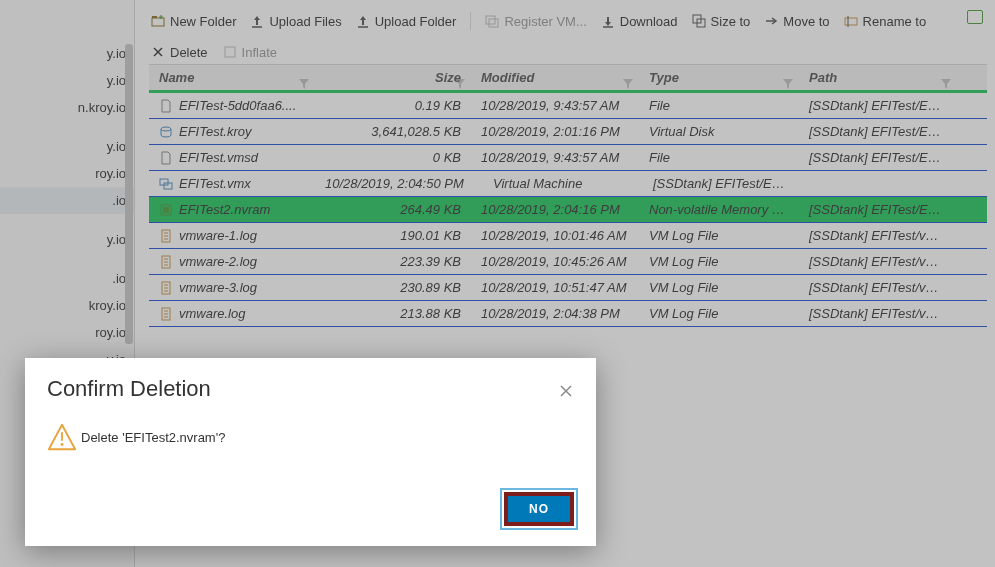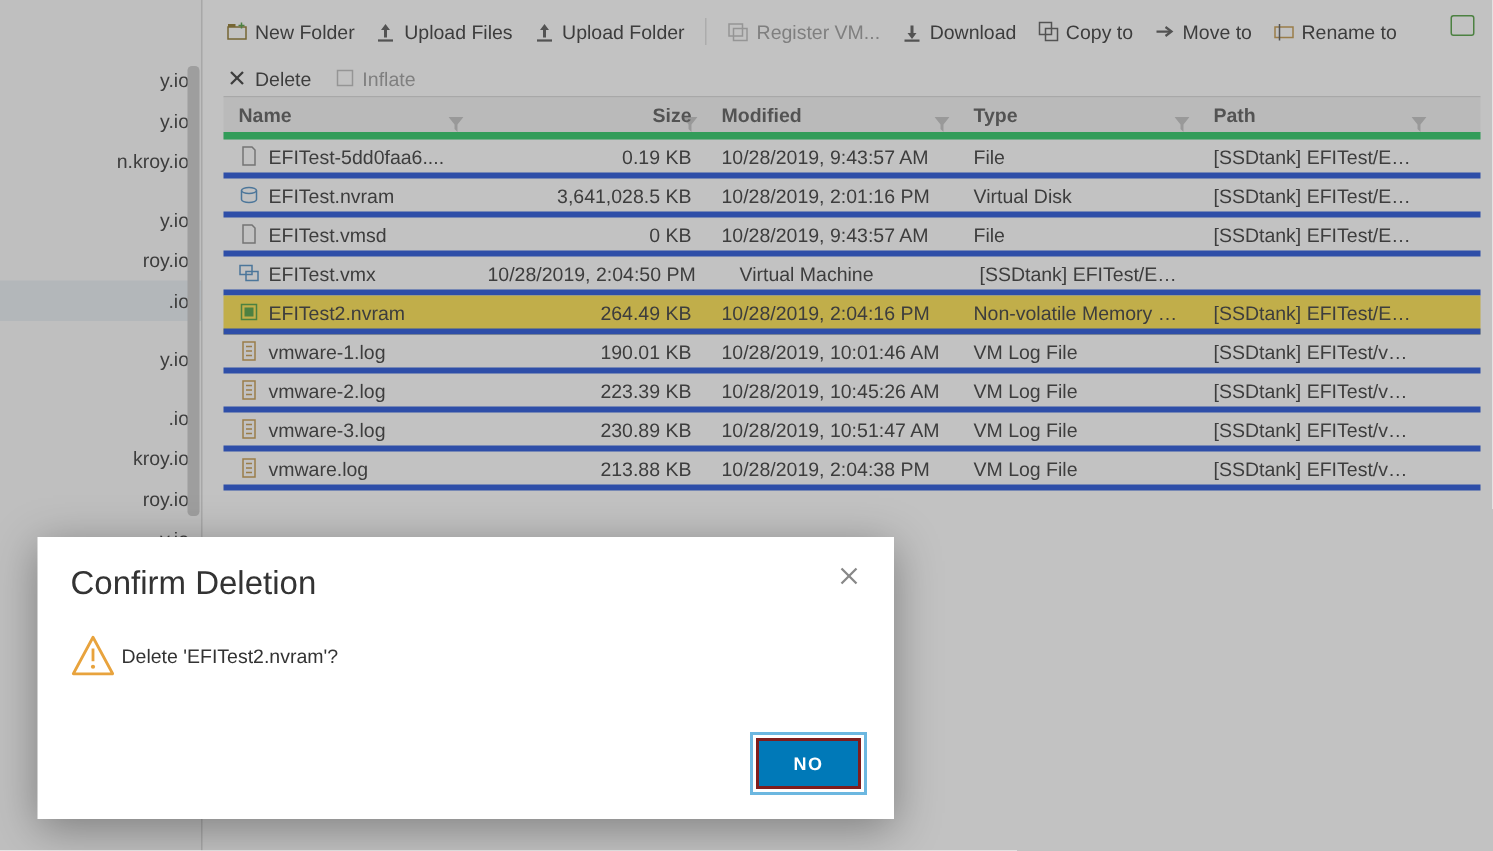--- a/index.html
+++ b/index.html
@@ -49,57 +49,57 @@
     flex-wrap: wrap;
     min-height: 64px;
   }
   .tbtn { display:flex; align-items:center; gap:5px; cursor:pointer; color:#333; }
   .tbtn.disabled { color:#999; }
   .ticon { width:14px; height:14px; display:inline-flex; align-items:center; justify-content:center;}
   .grid {
     border-top: 1px solid #d8d8d8;
     margin: 0 8px 0 14px;
   }
-  .ghead { display:flex; background:#f3f3f3; border-bottom:5px solid #22c55e; height:28px; align-items:center;}
+  .ghead { display:flex; background:#f3f3f3; border-bottom:3px solid #22c55e; height:28px; align-items:center;font-style:italic;}
   .gcol { padding:0 10px; position:relative; font-weight:600; color:#555; }
   .gcol .filter { position:absolute; right:6px; top:7px; }
   .filter svg { opacity:.4;}
   .c-name { width:166px; }
   .c-size { width:156px; text-align:right;}
   .c-mod  { width:168px; }
   .c-type { width:160px; }
   .c-path { width:158px; }
-  .grow { display:flex; height:26px; align-items:center; border-bottom:4px solid #1d4ed8;}
-  .grow.sel { background:#fde047;}
+  .grow { display:flex; height:26px; align-items:center; border-bottom:1px solid #1d4ed8;font-style:italic;}
+  .grow.sel { background:#22c55e;}
   .gcell { padding:0 10px; overflow:hidden; text-overflow:ellipsis; white-space:nowrap;}
   .c-name .gcell, .gcell.c-name { display:flex; align-items:center; gap:6px;}
   .ficon { width:14px; height:14px; flex:0 0 14px;}
 
   
   .overlay {
     position:absolute; left:0; top:0; width:995px; height:567px;
     background: rgba(80,80,80,.35);
   }
   .dialog {
     position:absolute;
     left:25px; top:358px;
     width:571px; height:188px;
     background:#fff;
     box-shadow: 0 6px 28px rgba(0,0,0,.35);
     display:flex; flex-direction:column;
   }
-  .dlg-head { display:flex; align-items:flex-start; padding:18px 22px 6px 22px;}
+  .dlg-head { display:flex; align-items:flex-end; padding:18px 22px 6px 22px;}
   .dlg-title { font-size:22px; font-weight:400; color:#333; flex:1;}
   .dlg-close { cursor:pointer; color:#888;}
   .dlg-body { display:flex; align-items:center; gap:4px; padding: 14px 22px;}
   .warn { width:30px; height:30px;}
   .dlg-foot { margin-top:auto; display:flex; justify-content:flex-end; gap:10px; padding:14px 22px 20px 22px;}
   .btn {
     min-width:70px; height:34px;
-    border:2px solid #7f1d1d;
+    border:4px solid #7f1d1d;
     background:#fff; color:#0079b8;
     font-size:12px; letter-spacing:1px; font-weight:600;
     display:flex; align-items:center; justify-content:center;
     cursor:pointer;
   }
   .btn.primary { background:#0079b8; color:#fff; outline:2px solid #6cb7e0; outline-offset:2px;}
 </style>
 </head>
 <body>
 
@@ -177,21 +177,21 @@
           </span>
         <span>Download</span>
       </div>
       <div class="tbtn">
         <span class="ticon">
             <svg width="14" height="14" viewBox="0 0 14 14">
               <rect x="1" y="1" width="8" height="8" fill="none" stroke="#555"></rect>
               <rect x="5" y="5" width="8" height="8" fill="none" stroke="#555"></rect>
             </svg>
           </span>
-        <span>Copy to</span>
+        <span>Size to</span>
       </div>
       <div class="tbtn">
         <span class="ticon">
             <svg width="14" height="14" viewBox="0 0 14 14">
               <line x1="2" y1="7" x2="11" y2="7" stroke="#555" stroke-width="1.5"></line>
               <path d="M8 4 L12 7 L8 10" fill="none" stroke="#555" stroke-width="1.5"></path>
             </svg>
           </span>
         <span>Move to</span>
       </div>
@@ -253,21 +253,21 @@
             <div class="gcell c-mod">10/28/2019, 9:43:57 AM</div>
             <div class="gcell c-type">File</div>
             <div class="gcell c-path">[SSDtank] EFITest/EFITe...</div>
           </div>
           <div class="grow">
             <div class="gcell c-name">
               <span class="ficon"><svg width="14" height="14" viewBox="0 0 14 14">
                   <ellipse cx="7" cy="4" rx="5" ry="2" fill="none" stroke="#4a8bc2"></ellipse>
                   <path d="M2 4 V10 A5 2 0 0 0 12 10 V4" fill="none" stroke="#4a8bc2"></path>
                 </svg></span>
-              <span>EFITest.nvram</span>
+              <span>EFITest.kroy</span>
             </div>
             <div class="gcell c-size" style="text-align:right">3,641,028.5 KB</div>
             <div class="gcell c-mod">10/28/2019, 2:01:16 PM</div>
             <div class="gcell c-type">Virtual Disk</div>
             <div class="gcell c-path">[SSDtank] EFITest/EFITe...</div>
           </div>
           <div class="grow">
             <div class="gcell c-name">
               <span class="ficon"><svg width="14" height="14" viewBox="0 0 14 14">
                   <path d="M3 1 H9 L11 3 V13 H3 Z" fill="none" stroke="#888"></path>

